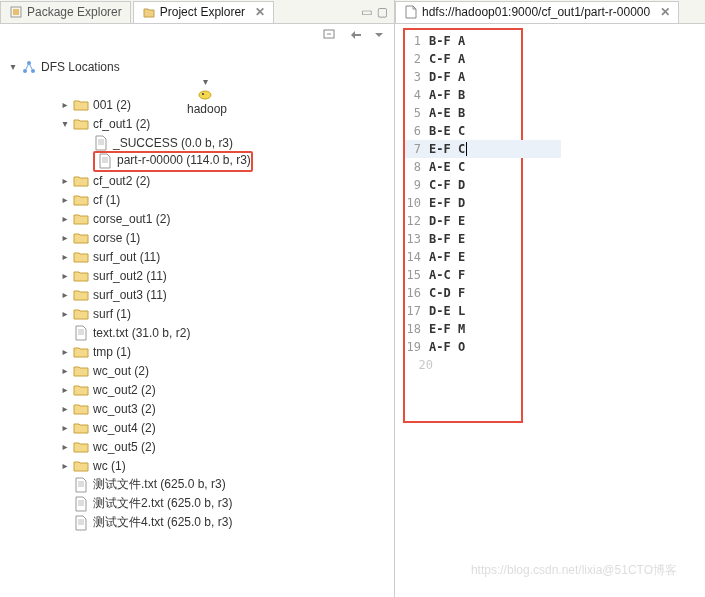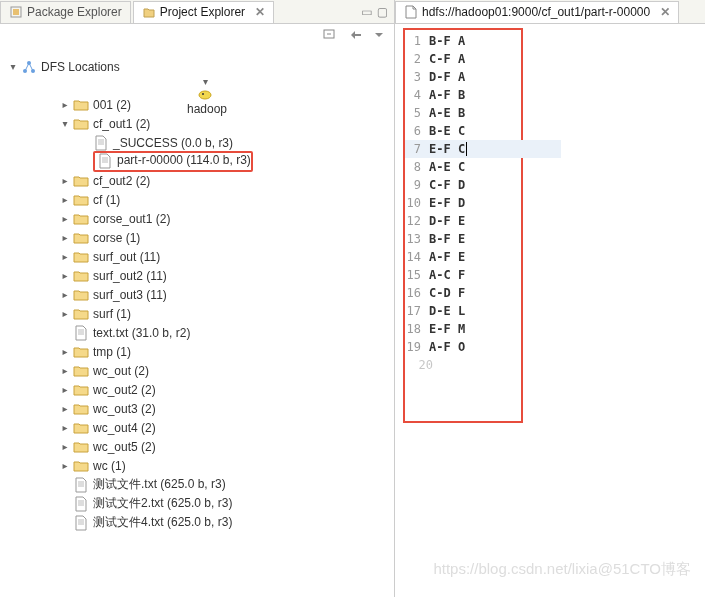--- a/index.html
+++ b/index.html
@@ -23,21 +23,21 @@
 .depth-2 { padding-left: 36px; }
 .depth-3 { padding-left: 56px; }
 .depth-4 { padding-left: 76px; }
 .red-box { border: 2px solid #e74c3c; border-radius: 2px; }
 .editor { flex: 1; padding: 4px 0 0 0; position: relative; }
 .editor-inner { border: 2px solid #e74c3c; margin: 2px 8px 0 2px; padding: 2px 0; width: 120px; position: absolute; left: 6px; top: 2px; height: 395px; }
 .editor-line { display: flex; align-items: center; height: 18px; gap: 0; }
 .gutter { width: 24px; text-align: right; color: #999; padding-right: 8px; font-family: Consolas, monospace; }
 .code { font-family: Consolas, monospace; font-weight: bold; }
 .cursor-mark { border-left: 1px solid #000; height: 14px; margin-left: 1px; }
-.watermark { position: absolute; bottom: 18px; right: 14px; color: #ddd; font-size: 15px; }
+.watermark { position: absolute; bottom: 18px; right: 28px; color: #ddd; font-size: 12px; }
 .tab-icon { width: 14px; height: 14px; display: inline-flex; align-items: center; justify-content: center; }
 .min-icon, .max-icon { color: #888; cursor: pointer; }
 .toolbar svg { display: block; }
 </style>
 </head>
 <body>
 
 <div class="left-panel">
   <div class="tab-bar">
     <div class="tab">

